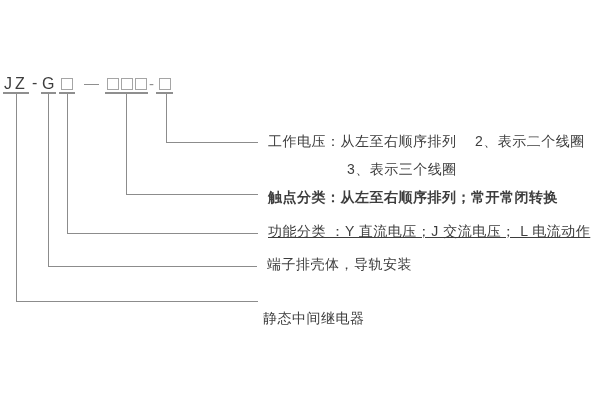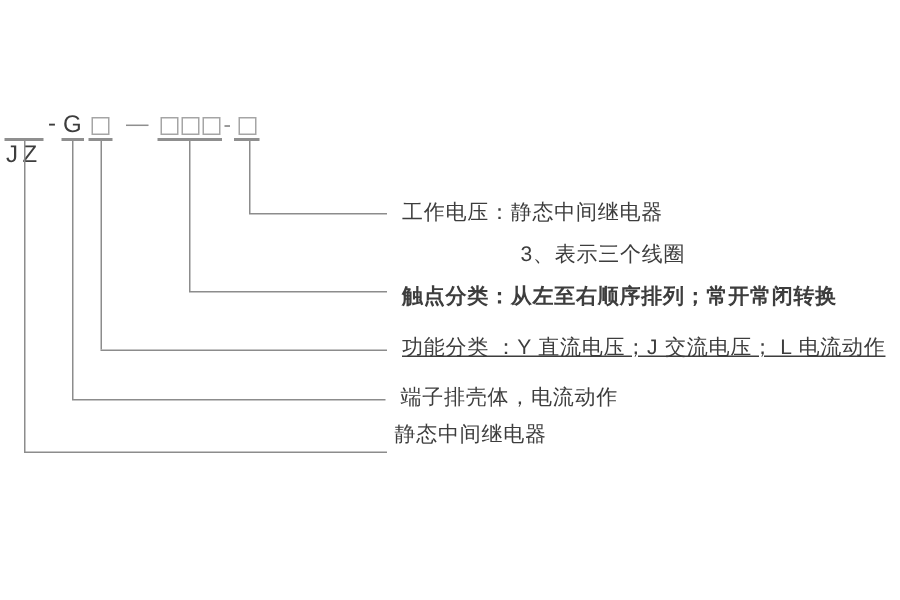--- a/index.html
+++ b/index.html
@@ -64,21 +64,21 @@
     color: #3d3d3d;
     white-space: nowrap;
     letter-spacing: 0.5px;
   }
 </style>
 </head>
 <body>
 
 <div id="canvas">
 
-  <span class="code-char" style="left:4px; top:76px; letter-spacing:3px;margin-top:20px;">JZ</span>
+  <span class="code-char" style="left:4px; top:76px; letter-spacing:3px;">JZ</span>
   <span class="code-char" style="left:32px; top:75px;">-</span>
   <span class="code-char" style="left:42px; top:76px;">G</span>
 
   <div class="ph-box" style="left:61px; top:78px;"></div>
 
   <span class="code-sep" style="left:84px; top:75px;">—</span>
 
   <div class="ph-box" style="left:107px; top:78px;"></div>
   <div class="ph-box" style="left:121px; top:78px;"></div>
   <div class="ph-box" style="left:135px; top:78px;"></div>
@@ -101,25 +101,26 @@
 
   <div class="vline" style="left:67px; top:94px; height:139px;"></div>
   <div class="hline" style="left:67px; top:233px; width:191px;"></div>
 
   <div class="vline" style="left:48px; top:94px; height:172px;"></div>
   <div class="hline" style="left:48px; top:266px; width:209px;"></div>
 
   <div class="vline" style="left:16px; top:94px; height:208px;"></div>
   <div class="hline" style="left:16px; top:301px; width:242px;"></div>
 
-  <span class="label" style="left:268px; top:133px;">工作电压：静态中间继电器</span>
+  <span class="label" style="left:268px; top:133px;">工作电压：从左至右顺序排列</span>
+  <span class="label" style="left:475px; top:133px;">2、表示二个线圈</span>
 
   <span class="label" style="left:347px; top:161px;">3、表示三个线圈</span>
 
   <span class="label" style="left:268px; top:189px;font-weight:bold;">触点分类：从左至右顺序排列；常开常闭转换</span>
 
   <span class="label" style="left:268px; top:223px;text-decoration:underline;">功能分类 ：Y 直流电压；J 交流电压； L 电流动作</span>
 
-  <span class="label" style="left:267px; top:256px;">端子排壳体，电流动作</span>
+  <span class="label" style="left:267px; top:256px;">端子排壳体，导轨安装</span>
 
-  <span class="label" style="left:263px; top:281px;">静态中间继电器</span>
+  <span class="label" style="left:263px; top:310px;">静态中间继电器</span>
 
 </div>
 
 </body></html>

